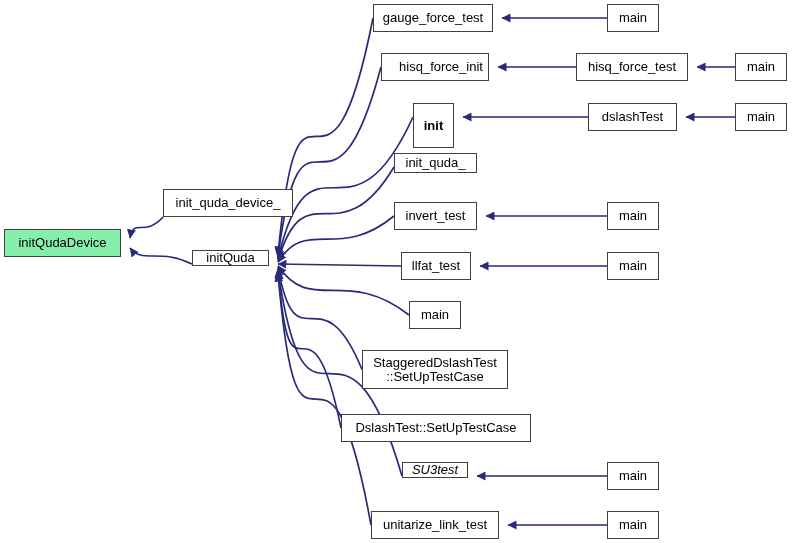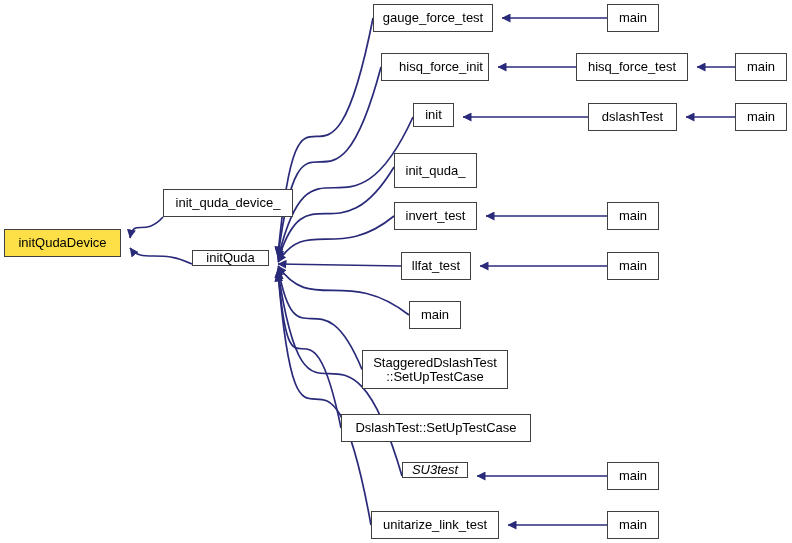--- a/index.html
+++ b/index.html
@@ -31,21 +31,21 @@
     align-items: center;
     justify-content: center;
     text-align: center;
     color: #000000;
     font-size: 13px;
     line-height: 14px;
     letter-spacing: 0px;
     white-space: pre;
   }
   .node-box.highlight {
-    background: #fde047;
+    background: #86efac;
     border: 1px solid #404040;
   }
   .node-label {
     display: block;
     width: 100%;
     white-space: pre-line;
   }
 </style>
 </head>
 <body>
@@ -86,24 +86,24 @@
 
   <div id="node-layer">
       <div class="node-box highlight" style="left: 4px; top: 229px; width: 117px; height: 28px;"><span class="node-label">initQudaDevice</span></div>
       <div class="node-box" style="left: 163px; top: 189px; width: 130px; height: 28px;"><span class="node-label">init_quda_device_</span></div>
       <div class="node-box" style="left: 192px; top: 250px; width: 77px; height: 16px;"><span class="node-label">initQuda</span></div>
       <div class="node-box" style="left: 373px; top: 4px; width: 120px; height: 28px;"><span class="node-label">gauge_force_test</span></div>
       <div class="node-box" style="left: 607px; top: 4px; width: 52px; height: 28px;"><span class="node-label">main</span></div>
       <div class="node-box" style="left: 381px; top: 53px; width: 108px; height: 28px; padding-left: 12px;"><span class="node-label">hisq_force_init</span></div>
       <div class="node-box" style="left: 576px; top: 53px; width: 112px; height: 28px;"><span class="node-label">hisq_force_test</span></div>
       <div class="node-box" style="left: 735px; top: 53px; width: 52px; height: 28px;"><span class="node-label">main</span></div>
-      <div class="node-box" style="left: 413px; top: 103px; width: 41px; height: 24px;"><span class="node-label">init</span></div>
+      <div class="node-box" style="left: 413px; top: 103px; width: 41px; height: 45px; font-weight: bold;"><span class="node-label">init</span></div>
       <div class="node-box" style="left: 588px; top: 103px; width: 89px; height: 28px;"><span class="node-label">dslashTest</span></div>
       <div class="node-box" style="left: 735px; top: 103px; width: 52px; height: 28px;"><span class="node-label">main</span></div>
-      <div class="node-box" style="left: 394px; top: 153px; width: 83px; height: 35px;"><span class="node-label">init_quda_</span></div>
+      <div class="node-box" style="left: 394px; top: 153px; width: 83px; height: 20px;"><span class="node-label">init_quda_</span></div>
       <div class="node-box" style="left: 394px; top: 202px; width: 83px; height: 28px;"><span class="node-label">invert_test</span></div>
       <div class="node-box" style="left: 607px; top: 202px; width: 52px; height: 28px;"><span class="node-label">main</span></div>
       <div class="node-box" style="left: 401px; top: 252px; width: 70px; height: 28px;"><span class="node-label">llfat_test</span></div>
       <div class="node-box" style="left: 607px; top: 252px; width: 52px; height: 28px;"><span class="node-label">main</span></div>
       <div class="node-box" style="left: 409px; top: 301px; width: 52px; height: 28px;"><span class="node-label">main</span></div>
       <div class="node-box" style="left: 362px; top: 350px; width: 146px; height: 39px;"><span class="node-label">StaggeredDslashTest
 ::SetUpTestCase</span></div>
       <div class="node-box" style="left: 341px; top: 414px; width: 190px; height: 28px;"><span class="node-label">DslashTest::SetUpTestCase</span></div>
       <div class="node-box" style="left: 402px; top: 462px; width: 66px; height: 16px; font-style: italic;"><span class="node-label">SU3test</span></div>
       <div class="node-box" style="left: 607px; top: 462px; width: 52px; height: 28px;"><span class="node-label">main</span></div>

